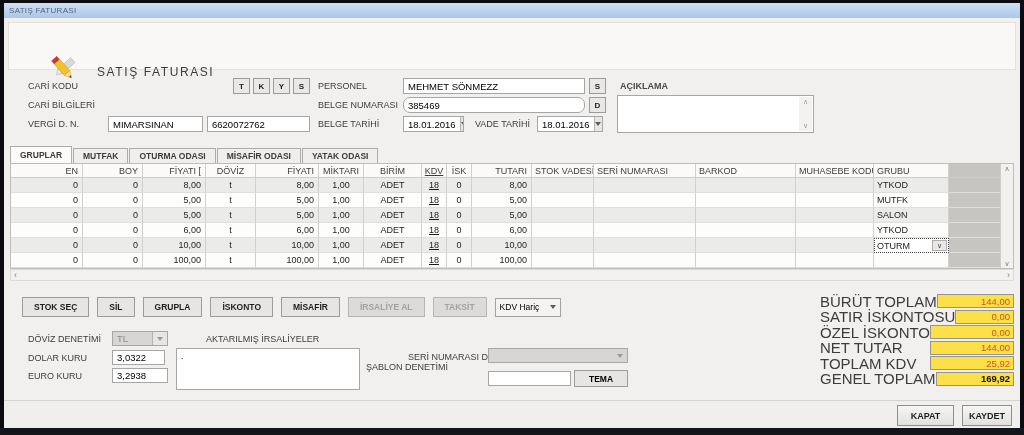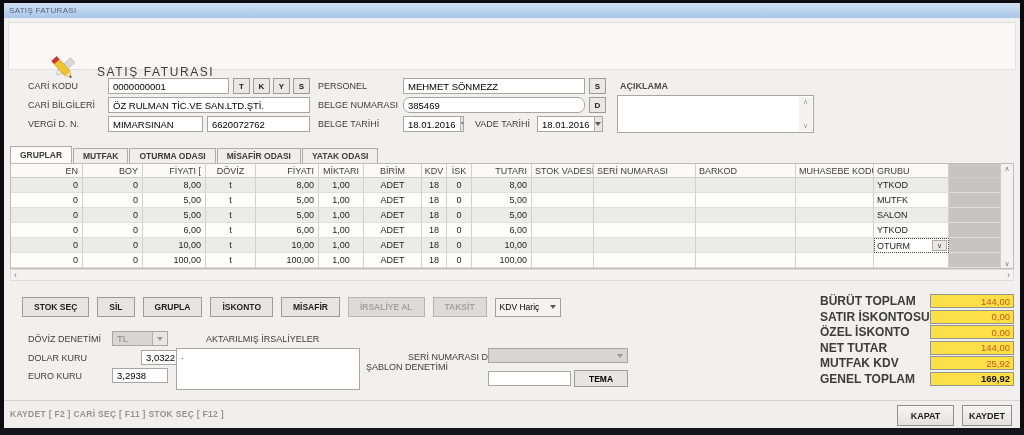--- a/index.html
+++ b/index.html
@@ -44,21 +44,21 @@
         padding-right:13px;}
   .ghead{display:flex;height:14px;}
   .trow{display:flex;height:15px;}
   .c{display:flex;align-items:center;font-size:9px;color:#1d1d1d;border-right:1px solid #d2d0ce;
      white-space:nowrap;overflow:hidden;flex-shrink:0;}
   .ghead .c{background:#fbfaf8;color:#3c3c3c;border-bottom:1px solid #cfcdca;}
   .trow .c{border-bottom:1px solid #e1dfdb;}
   .trow.odd .c{background:#ebebe9;}
   .trow.even .c{background:#fdfdfb;}
   .c0{width:72px;}.c1{width:60px;}.c2{width:63px;}.c3{width:50px;}.c4{width:63px;}.c5{width:45px;}
-  .c6{width:58px;}.c7{width:25px;}.c8{width:25px;}.c9{width:60px;}.c10{width:62px;}
+  .c6{width:58px;}.c7{width:25px;text-decoration:underline;}.c8{width:25px;}.c9{width:60px;}.c10{width:62px;}
   .c11{width:102px;}.c12{width:100px;}.c13{width:78px;}.c14{width:75px;}
   .c0,.c1,.c2,.c4,.c9{justify-content:flex-end;padding-right:4px;}
   .c3,.c5,.c6,.c7,.c8{justify-content:center;}
   .c10,.c11,.c12,.c13,.c14{padding-left:3px;}
   .cfill{flex:1 1 auto;background:#c6c5c2 !important;border-right:none;}
   .combo-cell{justify-content:space-between;border:1px dotted #444 !important;background:#fff !important;padding-left:2px;}
   .combo-arrow{width:15px;height:11px;background:#e9e8e6;border:1px solid #adacaa;display:flex;align-items:center;
      justify-content:center;font-size:7px;color:#444;margin-right:1px;}
   .vscroll{position:absolute;right:0;top:0;width:13px;height:104px;background:#f2f1ef;border-left:1px solid #cfcdca;
      display:flex;flex-direction:column;justify-content:space-between;align-items:center;padding:1px 0;}
@@ -73,21 +73,21 @@
   .btn.disabled{background:#dcdbd9;border-color:#b6b5b3;color:#a3a2a0;}
   .kdv-sel{height:19px;width:66px;background:#f4f3f1;border:1px solid #a2a19f;display:flex;align-items:stretch;}
   .kdv-sel .val{flex:1;font-size:8.5px;display:flex;align-items:center;padding-left:4px;white-space:nowrap;}
   .kdv-sel .ab{width:14px;display:flex;align-items:center;justify-content:center;}
 
   .tema-btn{position:absolute;left:574px;top:370px;width:54px;height:17px;background:#e6e5e3;border:1px solid #9d9c9a;
      font-size:8.5px;font-weight:bold;display:flex;align-items:center;justify-content:center;cursor:default;}
 
   .totals{position:absolute;left:820px;top:294px;width:194px;display:flex;flex-direction:column;gap:1px;}
   .trow-total{display:flex;align-items:center;height:14.5px;}
-  .tlabel{flex:1;font-size:12px;color:#3c3c3c;white-space:nowrap;font-weight:bold;}
+  .tlabel{flex:1;font-size:15px;color:#3c3c3c;white-space:nowrap;}
   .tval{width:84px;height:14px;border:1px solid #95948f;background:#fde047;font-size:9.5px;color:#c8571f;
      display:flex;align-items:center;justify-content:flex-end;padding-right:3px;}
   .trow-total.emph .tval{color:#111;font-weight:bold;}
 
   .statusbar{position:absolute;left:4px;right:4px;top:400px;height:28px;border-top:1px solid #d6d4d0;background:#f0efed;}
   .status-text{position:absolute;left:6px;top:8px;font-size:8.5px;font-weight:bold;color:#96938b;letter-spacing:.3px;white-space:nowrap;}
   .fbtn{position:absolute;top:4px;height:21px;background:linear-gradient(#f5f5f3,#e2e1df);border:1px solid #8f8e8c;
      font-size:9px;font-weight:bold;color:#1e1e1e;display:flex;align-items:center;justify-content:center;cursor:default;}
   .fbtn.kapat{right:66px;width:57px;text-align:center;}
   .fbtn.kaydet{right:8px;width:50px;}
@@ -116,28 +116,26 @@
           <rect x="14" y="7.5" width="8" height="16.5" fill="#f2c12e" stroke="#c79d1d" stroke-width="0.6"></rect>
           <polygon points="14,24 22,24 18,31" fill="#f3ddA0" stroke="#c79d1d" stroke-width="0.5"></polygon>
           <polygon points="16.6,28.4 19.4,28.4 18,31" fill="#3a3a3a"></polygon>
         </g>
       </svg>
     </div>
     <div class="hdr-title">SATIŞ FATURASI</div>
   </div>
 
   <div class="lbl" style="left:28px;top:81px;">CARİ KODU</div>
-  <div class="inp" style="left:108px;top:78px;width:121px;">0000000001</div>
   <div class="sqbtn" style="left:233px;top:78px;">T</div>
   <div class="sqbtn" style="left:253px;top:78px;">K</div>
   <div class="sqbtn" style="left:273px;top:78px;">Y</div>
   <div class="sqbtn" style="left:293px;top:78px;">S</div>
 
   <div class="lbl" style="left:28px;top:100px;">CARİ BİLGİLERİ</div>
-  <div class="inp" style="left:108px;top:97px;width:202px;">ÖZ RULMAN TİC.VE SAN.LTD.ŞTİ.</div>
 
   <div class="lbl" style="left:28px;top:119px;">VERGİ D. N.</div>
   <div class="inp" style="left:108px;top:116px;width:95px;">MIMARSINAN</div>
   <div class="inp" style="left:207px;top:116px;width:103px;">6620072762</div>
 
   <div class="lbl" style="left:318px;top:81px;">PERSONEL</div>
   <div class="inp" style="left:403px;top:78px;width:182px;">MEHMET SÖNMEZZ</div>
   <div class="sqbtn" style="left:589px;top:78px;">S</div>
 
   <div class="lbl" style="left:318px;top:100px;">BELGE NUMARASI</div>
@@ -334,21 +332,21 @@
   </div>
 
   <div class="lbl" style="left:28px;top:334px;">DÖVİZ DENETİMİ</div>
   <div class="sel disabled" style="left:112px;top:331px;width:56px;height:15px;">
     <span class="val">TL</span>
     <span class="ab">
         <span class="tri" style="border-top-color:#9a9a98;"></span>
       </span>
   </div>
   <div class="lbl" style="left:28px;top:353px;">DOLAR KURU</div>
-  <div class="inp" style="left:112px;top:350px;width:53px;height:15px;margin-left:29px;">3,0322</div>
+  <div class="inp" style="left:112px;top:350px;width:53px;height:15px;">3,0322</div>
   <div class="lbl" style="left:28px;top:371px;">EURO KURU</div>
   <div class="inp" style="left:112px;top:368px;width:56px;height:15px;">3,2938</div>
 
   <div class="lbl" style="left:206px;top:334px;">AKTARILMIŞ İRSALİYELER</div>
   <div class="txtarea" style="left:176px;top:348px;width:184px;height:42px;padding-right:4px;">.</div>
 
   <div class="lbl" style="left:366px;top:352px;margin-left:42px;">SERİ NUMARASI DENETİMİ</div>
   <div class="sel disabled" style="left:488px;top:348px;width:140px;height:15px;">
     <span class="val"></span>
     <span class="ab" style="background:transparent;border-left:none;">
@@ -370,29 +368,28 @@
     </div>
     <div class="trow-total">
       <span class="tlabel">ÖZEL İSKONTO</span>
       <span class="tval">0,00</span>
     </div>
     <div class="trow-total">
       <span class="tlabel">NET TUTAR</span>
       <span class="tval">144,00</span>
     </div>
     <div class="trow-total">
-      <span class="tlabel">MUTFAK KDV</span>
+      <span class="tlabel">TOPLAM KDV</span>
       <span class="tval">25,92</span>
     </div>
     <div class="trow-total emph">
       <span class="tlabel">GENEL TOPLAM</span>
       <span class="tval">169,92</span>
     </div>
   </div>
 
   <div class="statusbar">
-    <span class="status-text">KAYDET [ F2 ]  CARİ SEÇ [ F11 ] STOK SEÇ [ F12 ]</span>
     <div class="fbtn kapat">KAPAT</div>
     <div class="fbtn kaydet">KAYDET</div>
   </div>
 
   <div class="bottom-strip"></div>
 </div>
 
 </body></html>

